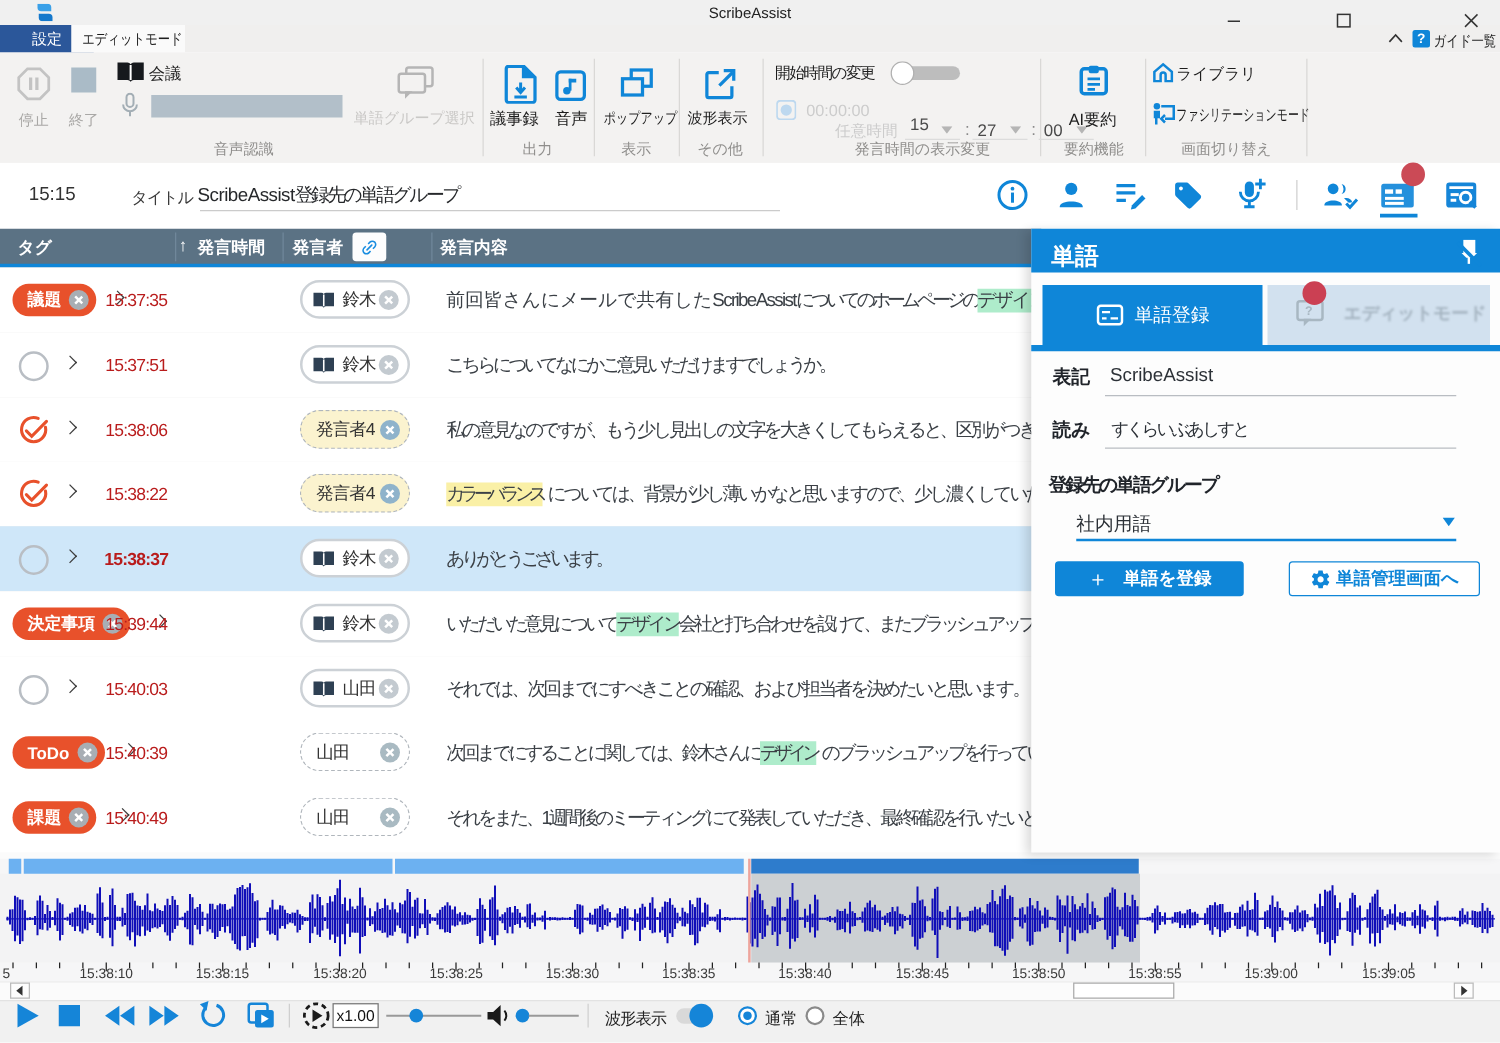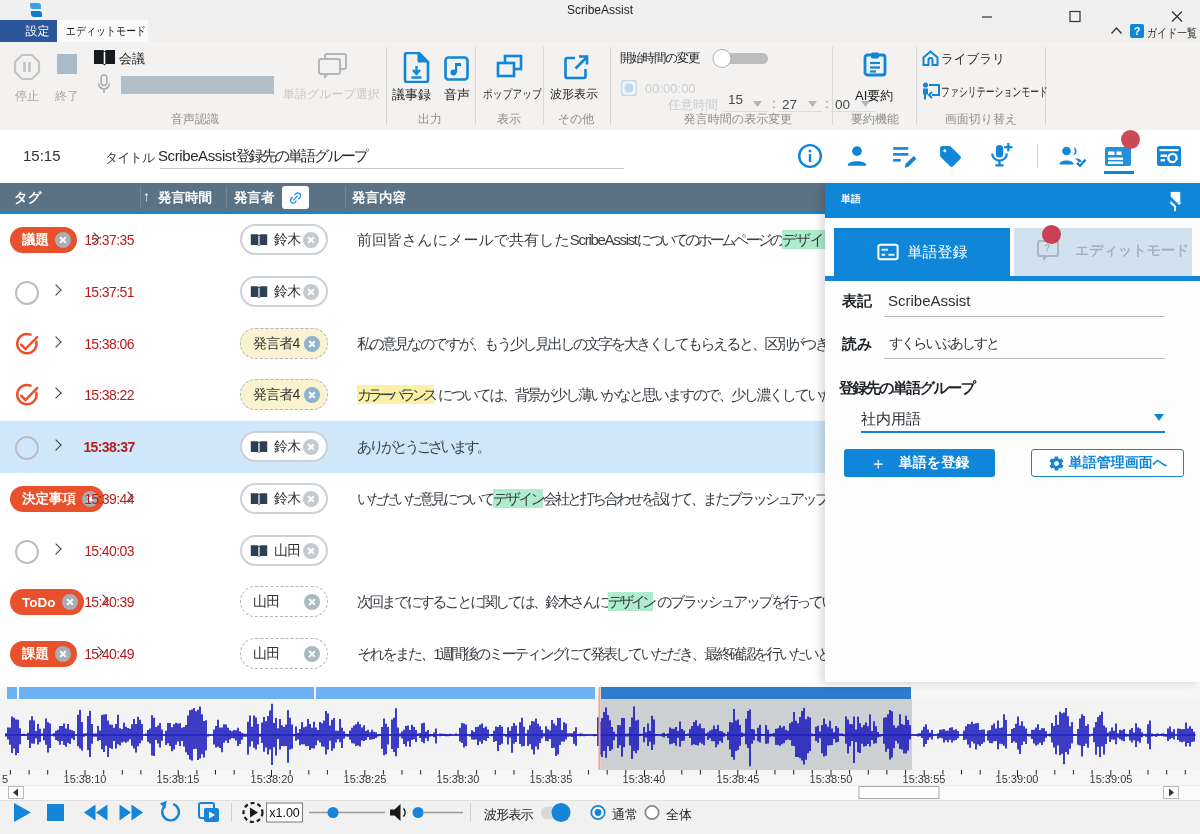--- a/index.html
+++ b/index.html
@@ -286,20 +286,21 @@
  <div class="chev" style="left:52px"></div>
  <div class="ts">15:37:51</div>
  <div class="spk solid">
         <svg style="margin-left:8px" width="18" height="14" viewBox="0 0 23 17">
           <path d="M1 1 h8 a3 3 0 0 1 2.5 1.4 A3 3 0 0 1 14 1 h8 v14 h-8 a3 3 0 0 0 -2.5 1.4 A3 3 0 0 0 9 15 H1 z" fill="#2e4053"></path>
           <path d="M11.5 3 v12" stroke="#fff" stroke-width="1.6"></path>
         </svg>
         <span class="spkname" style="margin-left:6px">鈴木</span>
         <span class="spkx" style="background:#c3cad0"></span>
       </div>
+ <div class="ct" style="letter-spacing:-2.9px">こちらについてなにかご意見いただけますでしょうか。</div>
 </div>
 <div class="row" style="top:104px;height:51px">
  <svg class="abs" style="left:13px;top:13px" width="27" height="27" viewBox="0 0 24 24">
         <path fill="none" stroke="#e8512b" stroke-width="2.2" stroke-linecap="round" d="M20.8 9.6 a8.6 8.6 0 1 1 -5.2 -6.3"></path>
         <path fill="none" stroke="#e8512b" stroke-width="2.2" stroke-linecap="round" d="M21.5 5.4 L11 16 l-3.8-3.8"></path>
       </svg>
  <div class="chev" style="left:52px"></div>
  <div class="ts">15:38:06</div>
  <div class="spk dash yel">
         <span class="spkname" style="margin-left:12px">発言者4</span>
@@ -353,20 +354,21 @@
  <div class="chev" style="left:52px"></div>
  <div class="ts">15:40:03</div>
  <div class="spk solid">
         <svg style="margin-left:8px" width="18" height="14" viewBox="0 0 23 17">
           <path d="M1 1 h8 a3 3 0 0 1 2.5 1.4 A3 3 0 0 1 14 1 h8 v14 h-8 a3 3 0 0 0 -2.5 1.4 A3 3 0 0 0 9 15 H1 z" fill="#2e4053"></path>
           <path d="M11.5 3 v12" stroke="#fff" stroke-width="1.6"></path>
         </svg>
         <span class="spkname" style="margin-left:6px">山田</span>
         <span class="spkx" style="background:#c3cad0"></span>
       </div>
+ <div class="ct" style="letter-spacing:-2.3px">それでは、次回までにすべきことの確認、および担当者を決めたいと思います。</div>
 </div>
 <div class="row" style="top:362px;height:52px">
  <div class="tagpill" style="left:10px">ToDo<span class="tagx"></span></div>
  <div class="chev" style="left:99px"></div>
  <div class="ts">15:40:39</div>
  <div class="spk dash">
         <span class="spkname" style="margin-left:12px">山田</span>
         <span class="spkx" style="background:#a9bac2"></span>
       </div>
  <div class="ct" style="letter-spacing:-2.7px">次回までにすることに関しては、鈴木さんに<span class="hlg" style="letter-spacing:-4px">デザイン</span><span style="margin-left:4px">のブラッシュアップを行っていただき、</span></div>
@@ -443,21 +445,21 @@
 <circle cx="561" cy="12.5" r="9.5" fill="#1585d8"></circle>
 <circle cx="598" cy="12.5" r="6.7" fill="#fff" stroke="#1585d8" stroke-width="1.8"></circle>
 <circle cx="598" cy="12.5" r="3.4" fill="#1585d8"></circle>
 <circle cx="652" cy="12.5" r="6.7" fill="#fff" stroke="#8a8a8a" stroke-width="1.8"></circle>
 </svg>
 <div class="abs" style="left:484px;top:806px;font-size:13px;color:#222;letter-spacing:-0.8px">波形表示</div>
 <div class="abs" style="left:612px;top:806px;font-size:13px;color:#222">通常</div>
 <div class="abs" style="left:666px;top:806px;font-size:13px;color:#222">全体</div>
 <div class="abs" id="panel">
 <div class="abs" id="phead"></div>
-<div class="abs" style="left:16px;top:9px;font-size:10px;font-weight:bold;color:#fff">単語</div>
+<div class="abs" style="left:16px;top:9px;font-size:19px;font-weight:bold;color:#fff">単語</div>
 <svg class="abs" style="left:338px;top:7px" width="23" height="23" viewBox="0 0 24 24">
       <rect x="8" y="2" width="10" height="11" fill="#fff"></rect>
       <path d="M6.5 13 h13 l-4 4 h-5 z" fill="#fff"></path>
       <rect x="11.6" y="14" width="2" height="8" fill="#fff"></rect>
       <line x1="3.5" y1="4.5" x2="22.5" y2="23.5" stroke="#0f86d8" stroke-width="3"></line>
     </svg>
 <div class="abs ptab-active"><svg width="22" height="18" viewBox="0 0 24 19" style="margin-right:9px">
         <rect x="1.5" y="1.5" width="21" height="16" rx="2.5" fill="none" stroke="#fff" stroke-width="2.2"></rect>
         <line x1="5" y1="7" x2="12" y2="7" stroke="#fff" stroke-width="2"></line>
         <line x1="5" y1="12.5" x2="9" y2="12.5" stroke="#fff" stroke-width="2"></line>

